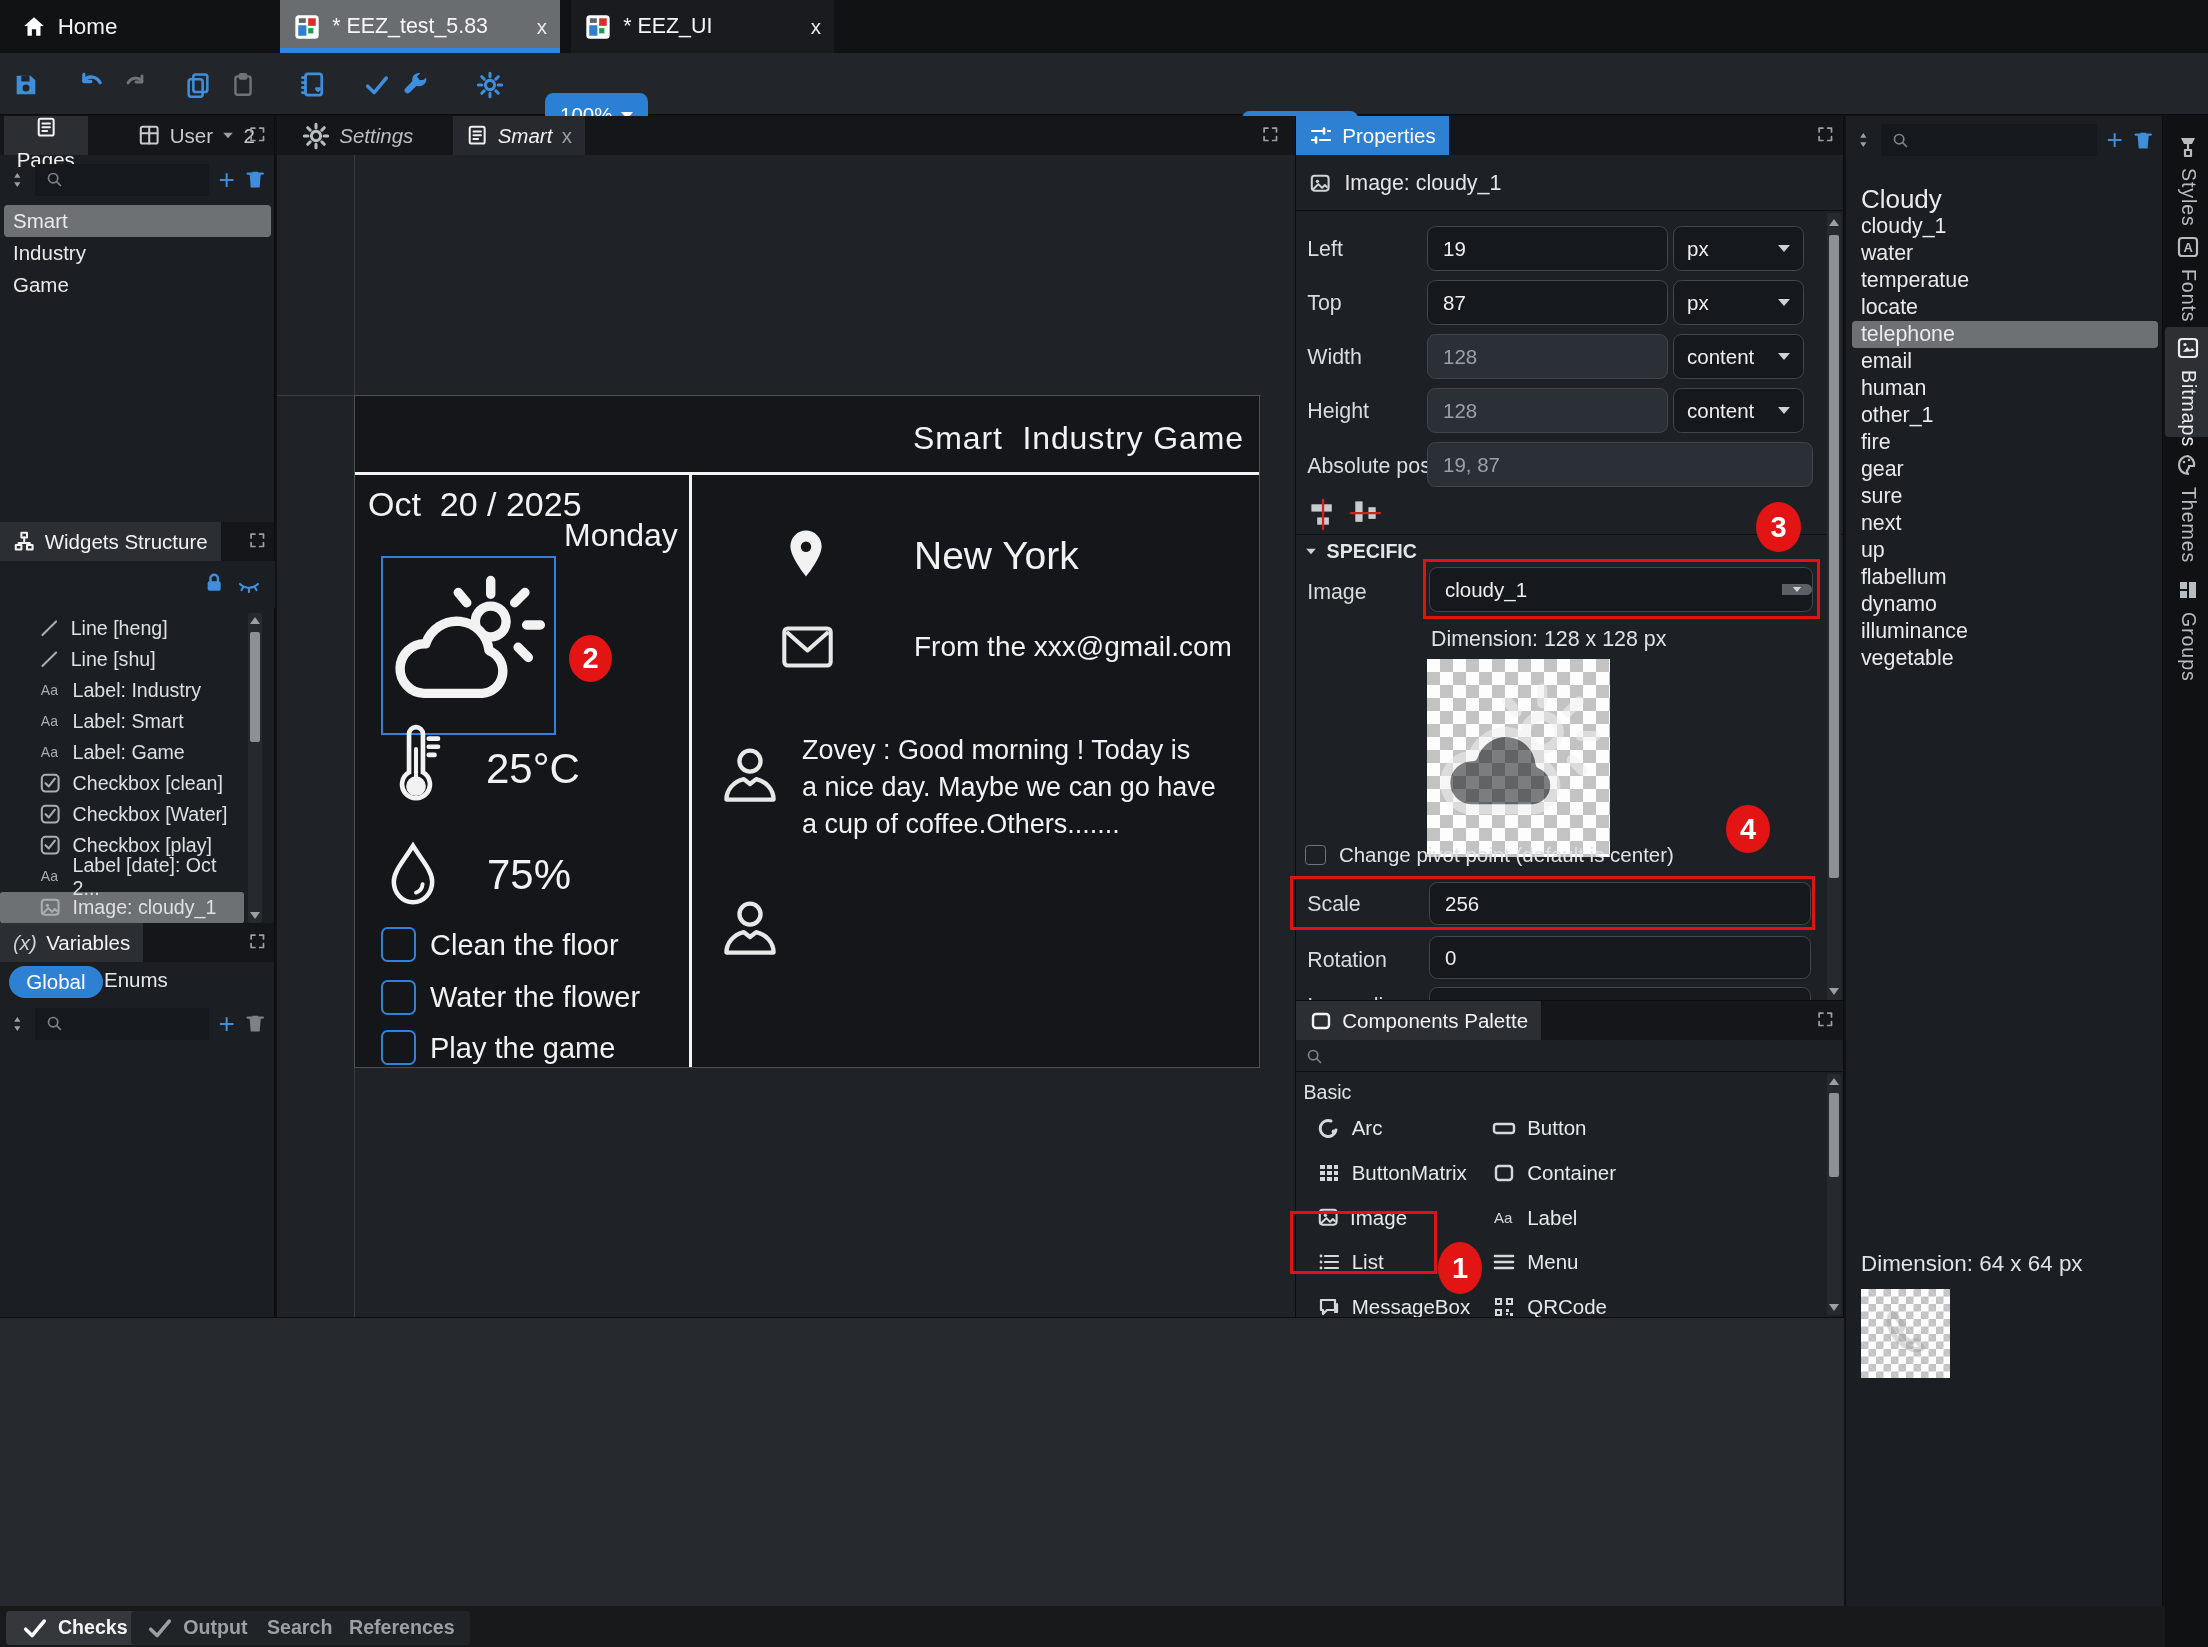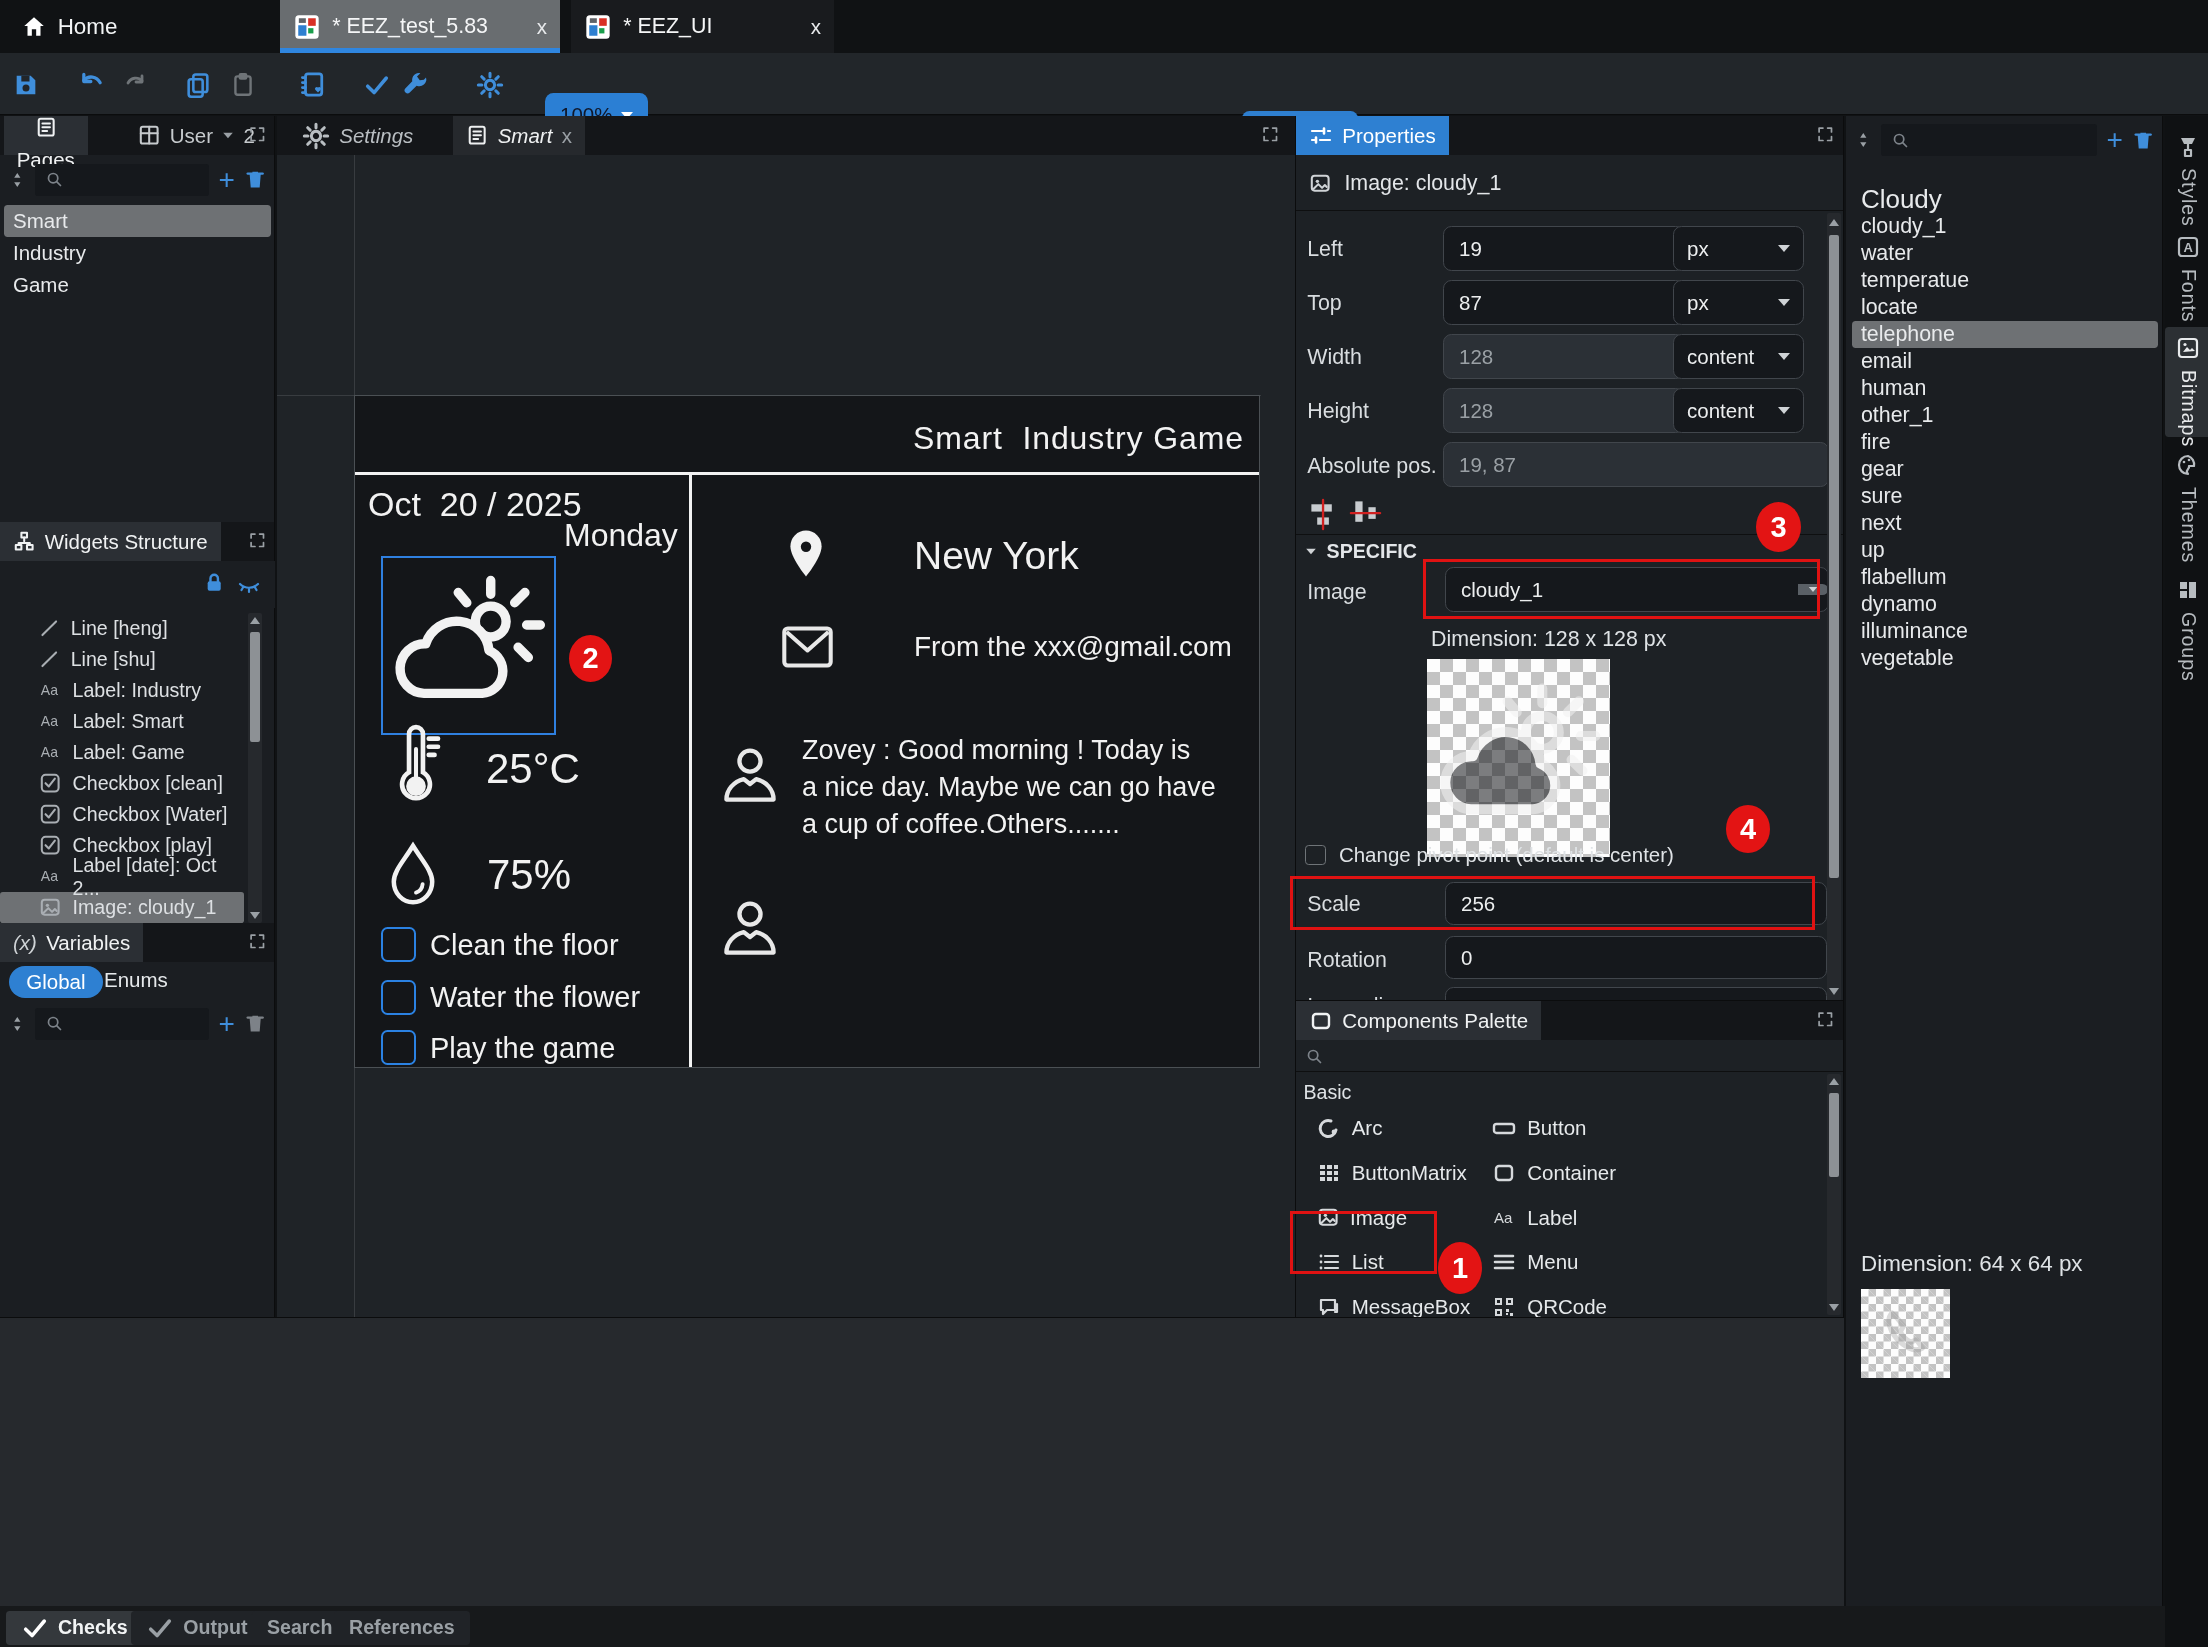--- a/index.html
+++ b/index.html
@@ -13,21 +13,21 @@
   .tabbar{position:absolute;left:0;top:0;width:2208px;height:53px;background:#101214;}
   .home-tab{position:absolute;left:0;top:0;width:179px;height:53px;display:flex;align-items:center;gap:11.2px;padding-left:20.5px;box-sizing:border-box;color:#f2f4f5;font-size:22.4px;}
   .doc-tab{position:absolute;top:0;height:53px;display:flex;align-items:center;gap:11.2px;padding:0 13px;box-sizing:border-box;background:#191b1e;color:#f5f6f7;font-size:21.4px;}
   .doc-tab.active{background:#696d70;}
   .doc-tab .underline{position:absolute;left:0;bottom:0;width:100%;height:4.7px;background:#2f86e0;}
   .doc-tab .x{margin-left:auto;color:#e8eaec;font-size:20.5px;}
   
   .toolbar{position:absolute;left:0;top:53px;width:2208px;height:62px;background:#22262a;border-bottom:0.9px solid #0b0c0d;box-sizing:border-box;}
   .tbtn{position:absolute;top:13px;width:37px;height:37px;display:flex;align-items:center;justify-content:center;color:#3f8edb;}
   .tbtn.dim{color:#6f7478;}
-  .zoom-btn{position:absolute;left:545px;top:62px;transform:translateY(-50%);height:44px;background:#2b7fd4;border-radius:8.4px;color:#0f172a;display:flex;align-items:center;gap:8.4px;padding:0 15px;font-size:20.5px;}
+  .zoom-btn{position:absolute;left:545px;top:62px;transform:translateY(-50%);height:44px;background:#2b7fd4;border-radius:8.4px;color:#ffffff;display:flex;align-items:center;gap:8.4px;padding:0 15px;font-size:20.5px;}
   .caret{width:0;height:0;border-left:6.5px solid transparent;border-right:6.5px solid transparent;border-top:7.5px solid #fff;}
   .edit-btn{position:absolute;left:1242px;top:58px;width:116px;height:49px;background:#2e7fd0;border-radius:7.5px;color:#fff;display:flex;align-items:center;justify-content:center;gap:13px;font-size:23px;}
   .mode-btn{position:absolute;top:58px;height:49px;display:flex;align-items:center;gap:12px;color:#eceeef;font-size:23px;}
   
   .col{position:absolute;box-sizing:border-box;}
   .ptabbar{position:absolute;left:0;top:0;right:0;height:39px;background:#141619;}
   .ptab{position:absolute;top:0;height:39px;display:flex;align-items:center;gap:9.3px;padding:0 13px;color:#c6cacd;font-size:20.5px;}
   .ptab.on{background:#2b2f34;color:#f0f2f3;}
   .ptab.blue{background:#2e80d2;color:#fff;}
   .expand{position:absolute;top:9.3px;color:#9aa0a5;}
@@ -47,21 +47,21 @@
   .sarrow.down{border-top:7.5px solid #9aa0a5;}
   
   .canvas{background:#1f2327;}
   .etab{position:absolute;top:0;height:39px;display:flex;align-items:center;gap:9.3px;padding:0 13px;font-style:italic;font-size:20.5px;color:#b9bec2;}
   .etab.on{background:#26292d;color:#eef0f1;}
   .mockup{position:absolute;left:77px;top:279px;width:906px;height:673px;background:#141619;border:0.9px solid #4b5054;box-sizing:border-box;color:#f2f2f2;}
   .wline{position:absolute;background:#f2f2f2;}
   .todobox{position:absolute;width:35px;height:35px;border:2.8px solid #2b82e3;border-radius:6.5px;box-sizing:border-box;}
   
   .fieldlbl{position:absolute;font-size:21.4px;color:#d9dde0;}
-  .field{position:absolute;height:45px;background:#15181c;border:0.9px solid #41464c;border-radius:8.4px;box-sizing:border-box;color:#eceeef;font-size:20.5px;display:flex;align-items:center;padding:16px 15px;margin-left:16px;}
+  .field{position:absolute;height:45px;background:#15181c;border:0.9px solid #41464c;border-radius:8.4px;box-sizing:border-box;color:#eceeef;font-size:20.5px;display:flex;align-items:center;padding:16px 15px;}
   .field.dis{background:#2b3036;border-color:#41464c;color:#9aa0a5;}
   .unit{position:absolute;height:45px;background:#15181c;border:0.9px solid #41464c;border-radius:8.4px;box-sizing:border-box;color:#eceeef;font-size:20.5px;display:flex;align-items:center;justify-content:space-between;padding:0 13px;}
   .chev{width:0;height:0;border-left:6.5px solid transparent;border-right:6.5px solid transparent;border-top:7.5px solid #cfd3d6;}
   .checker{background-color:#fdfdfd;background-image:linear-gradient(45deg,#c3c3c3 25%,transparent 25%,transparent 75%,#c3c3c3 75%),linear-gradient(45deg,#c3c3c3 25%,transparent 25%,transparent 75%,#c3c3c3 75%);background-size:26px 26px;background-position:0 0,13px 13px;position:absolute;}
   
   .palitem{position:absolute;display:flex;align-items:center;gap:11.2px;font-size:20.5px;color:#e6e9eb;height:37px;}
   .palitem .ic{color:#d6d9dc;}
   
   .striptab{position:absolute;left:0;width:46px;display:flex;flex-direction:column;align-items:center;gap:9.3px;padding-top:9.3px;box-sizing:border-box;color:#b7bcc0;border-radius:3.7px 0 0 3.7px;}
   .striptab.on{background:#2c3034;color:#e8eaec;}

